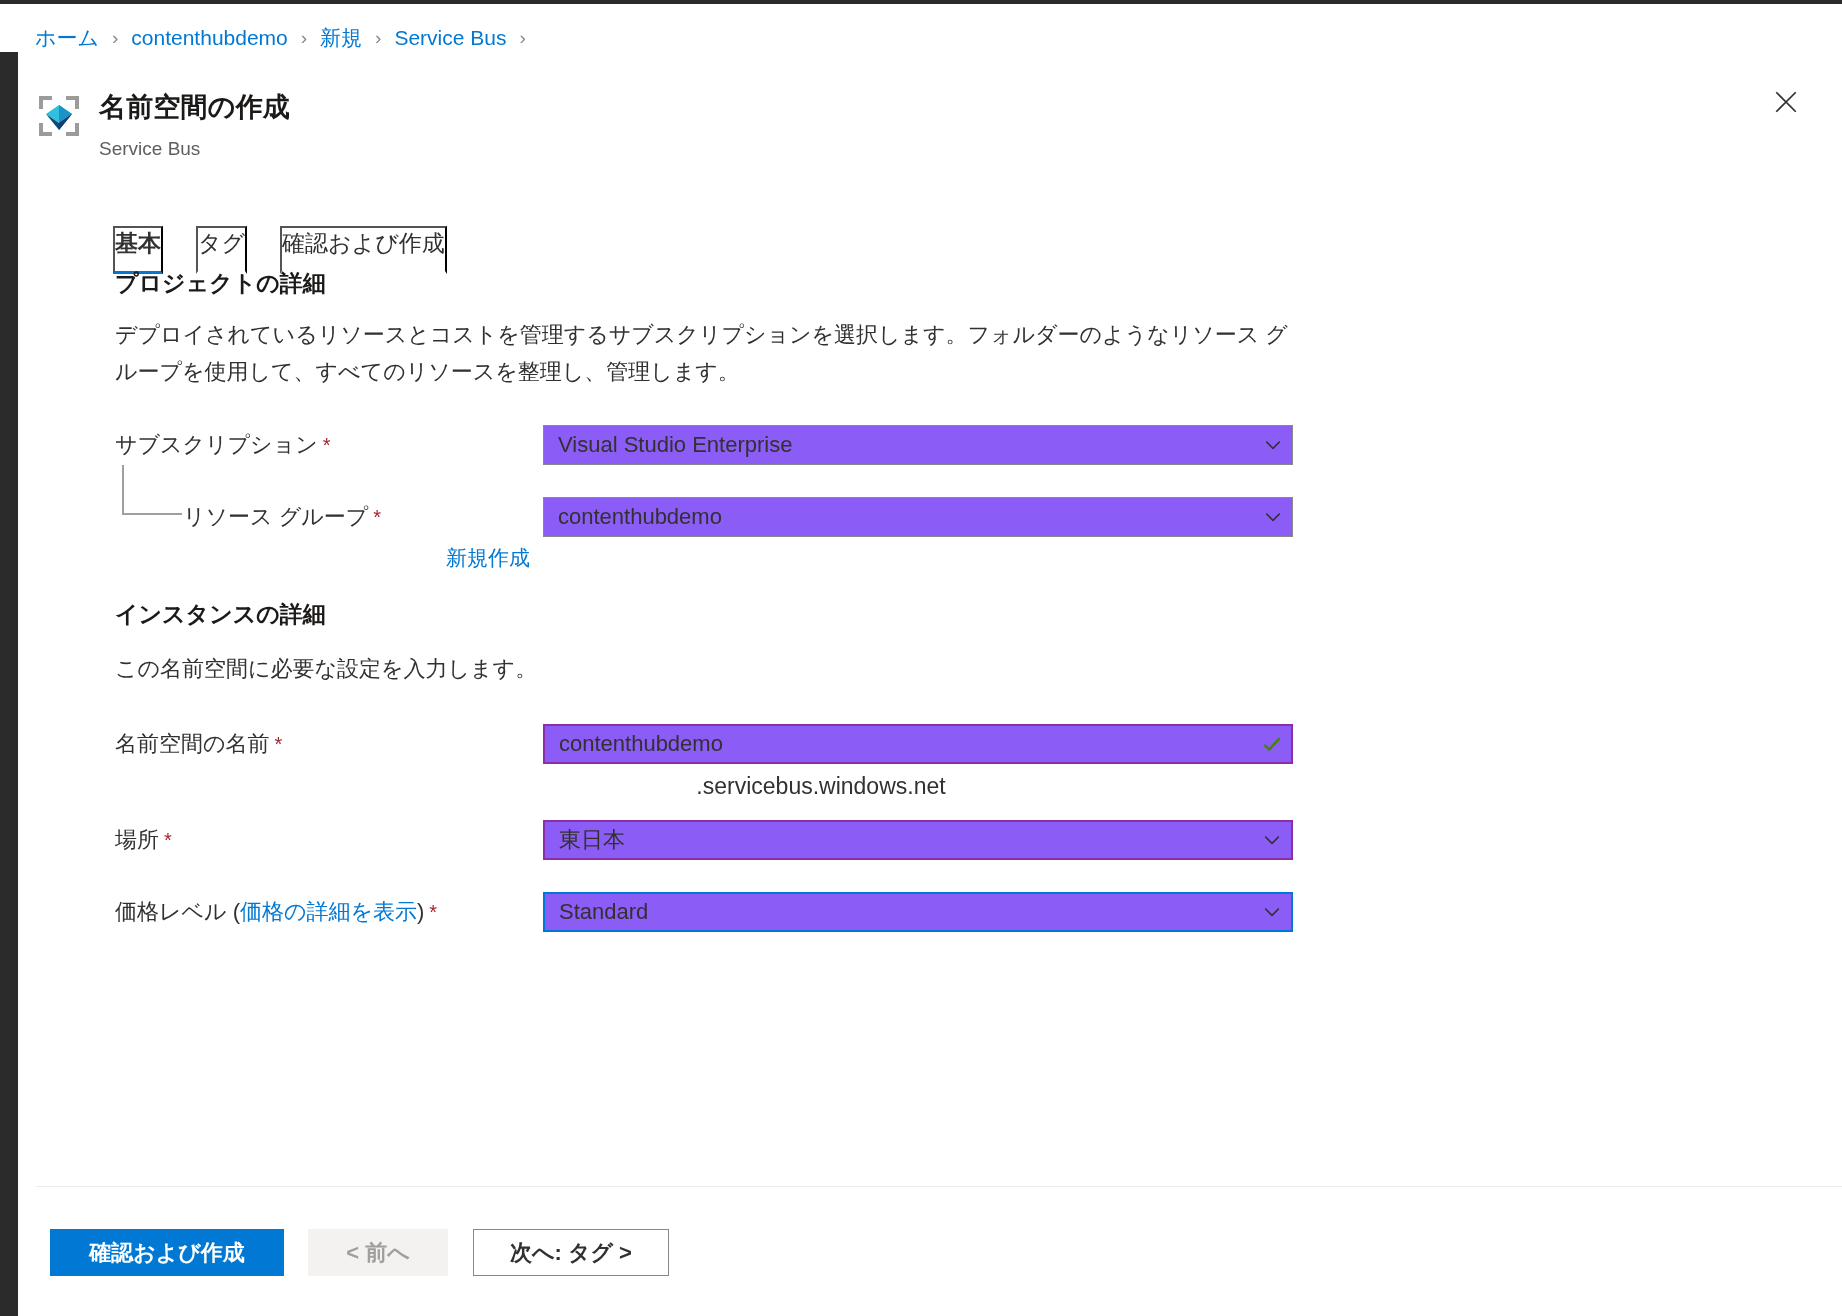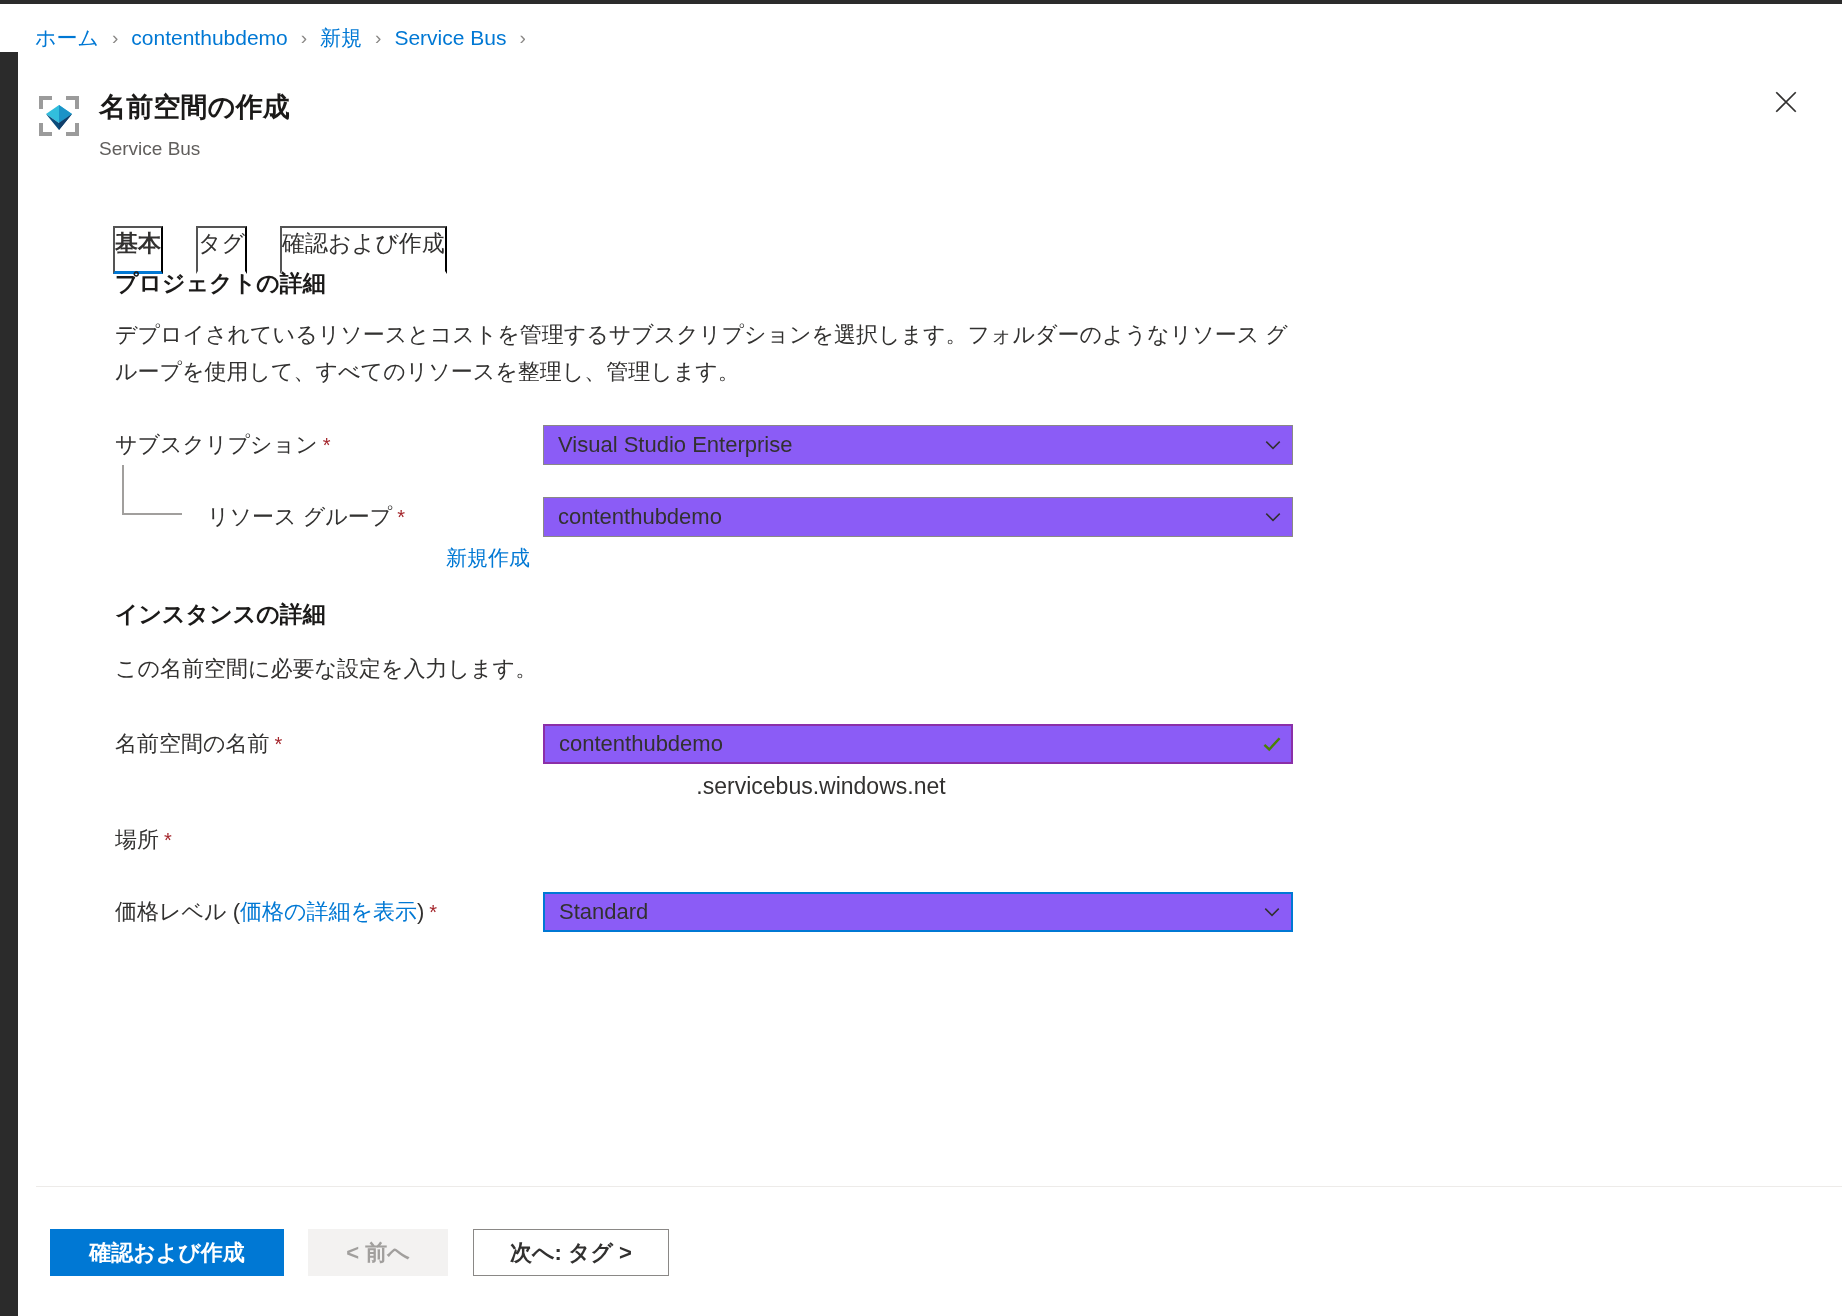--- a/index.html
+++ b/index.html
@@ -170,21 +170,21 @@
   }
   .f-label {
     position: absolute;
     left: 0;
     top: 0;
     font-size: 22px;
     line-height: 40px;
     color: #323130;
     white-space: nowrap;
   }
-  .f-label.indented { left: 92px; text-align: center; }
+  .f-label.indented { left: 68px; text-align: center; }
   .req {
     color: #a4262c;
     font-size: 20px;
     margin-left: 5px;
   }
   .inline-link {
     color: #0078d4;
     text-decoration: none;
     cursor: pointer;
   }
@@ -418,20 +418,28 @@
           </svg>
         </span>
       </div>
     </div>
     <div class="suffix-text" style="top:518px;">.servicebus.windows.net</div>
 
     <div class="form-row" style="top:566px;">
       <div class="f-label">
         <span>場所</span><span class="req">*</span>
       </div>
+      <div class="ctrl purple">
+        <span class="ctrl-value">東日本</span>
+        <span class="chevron">
+          <svg viewBox="0 0 16 16" width="18" height="18" aria-hidden="true">
+            <path d="M2 5 L8 11 L14 5" stroke="#323130" stroke-width="1.3" fill="none"></path>
+          </svg>
+        </span>
+      </div>
     </div>
 
     <div class="form-row" style="top:638px;">
       <div class="f-label">
         <span>価格レベル (</span><a class="inline-link">価格の詳細を表示</a><span>)</span><span class="req">*</span>
       </div>
       <div class="ctrl blue">
         <span class="ctrl-value">Standard</span>
         <span class="chevron">
           <svg viewBox="0 0 16 16" width="18" height="18" aria-hidden="true">

